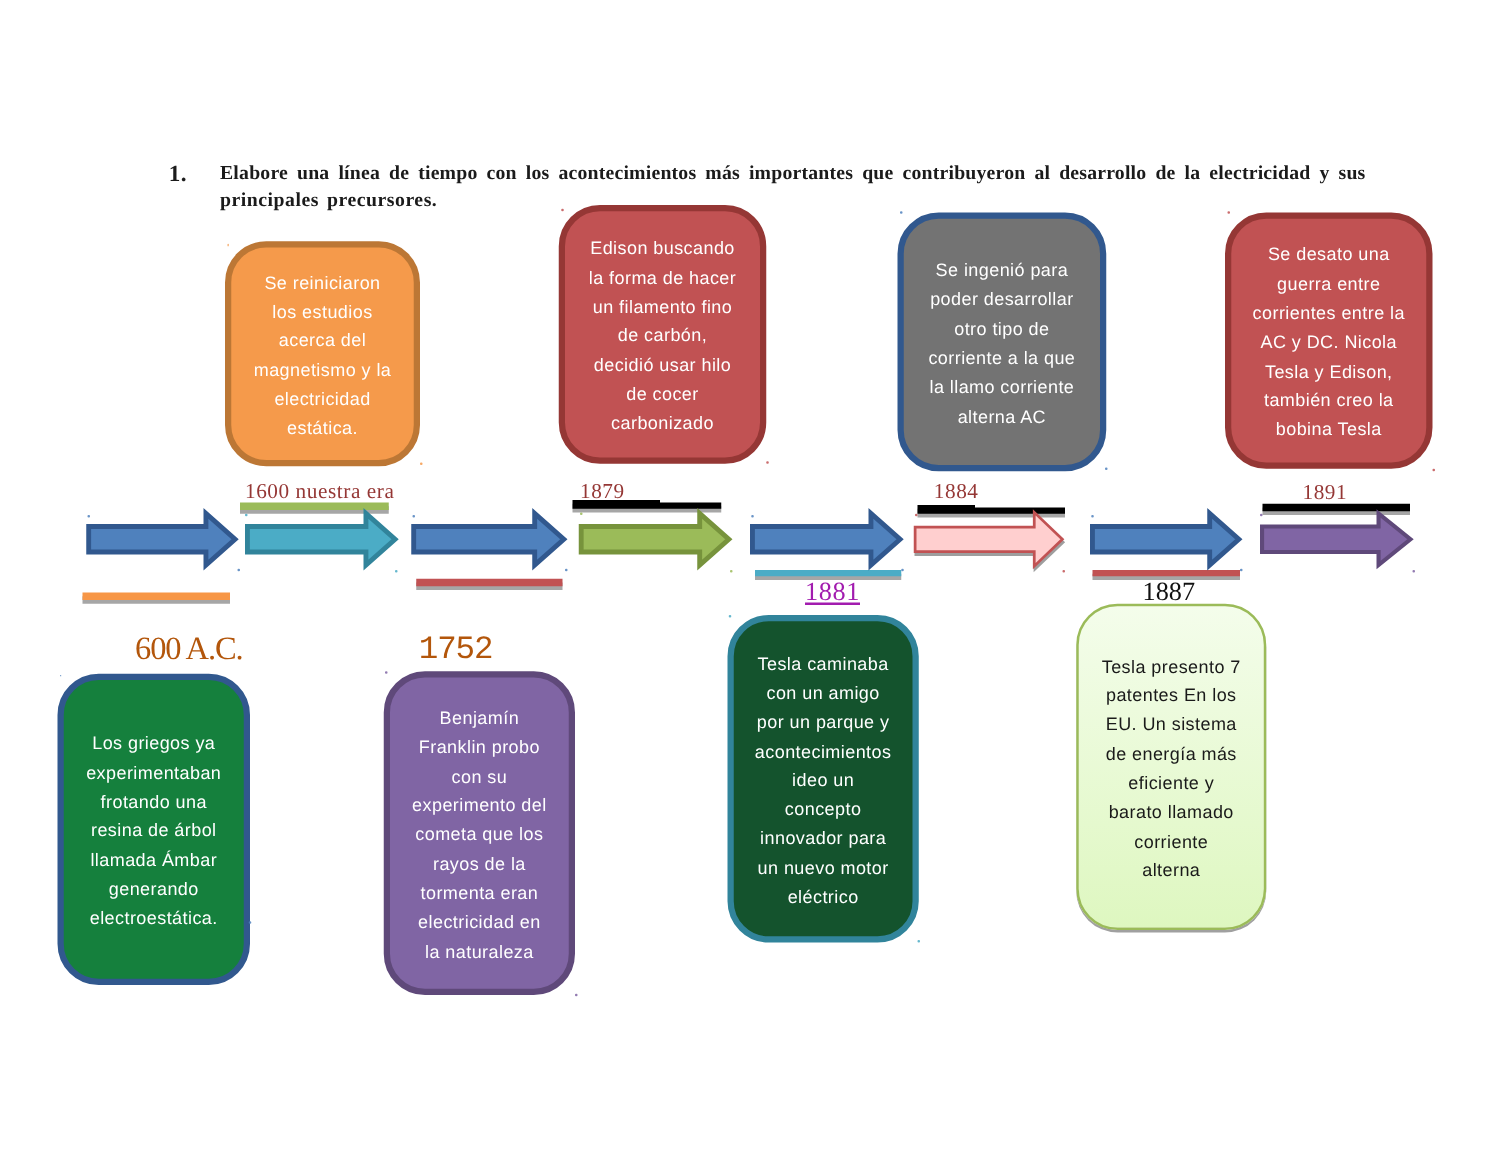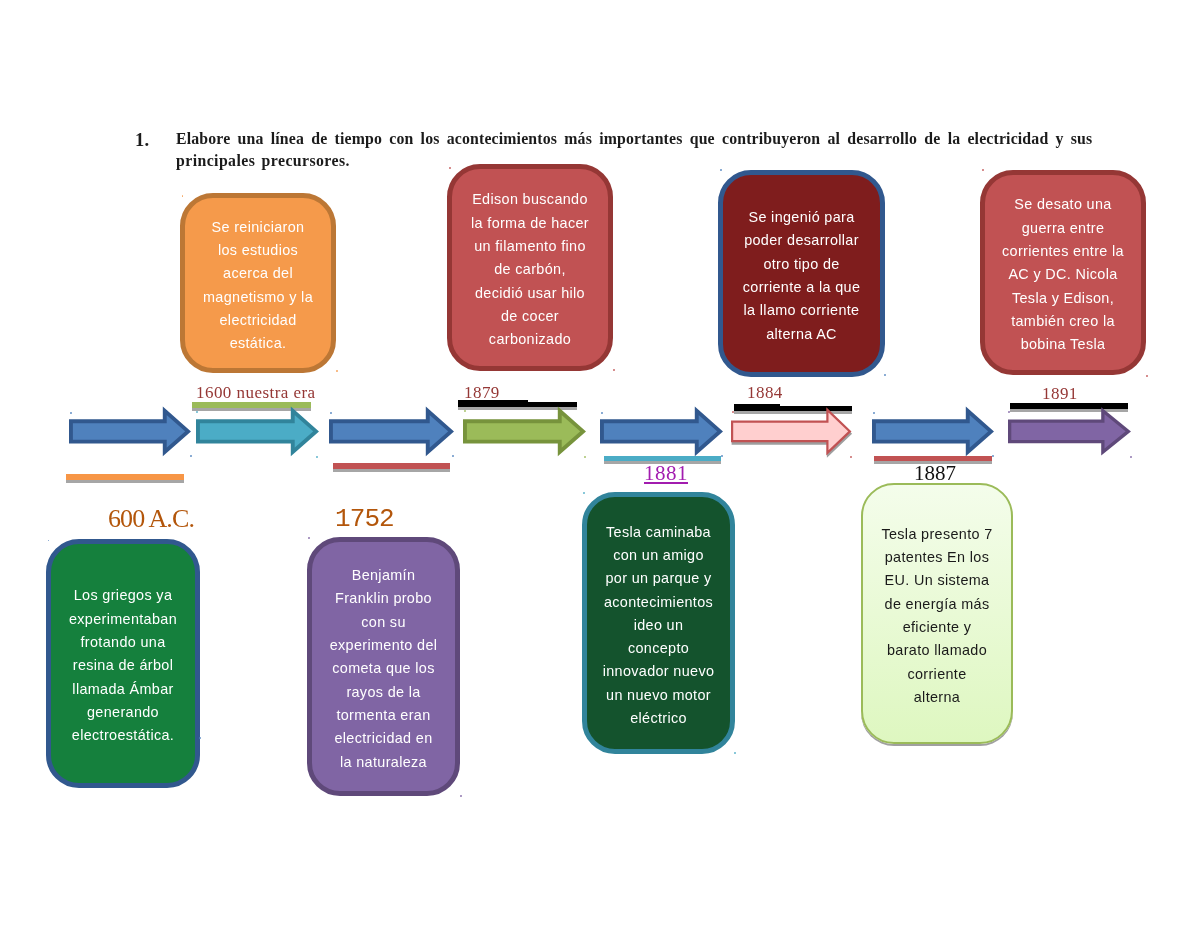--- a/index.html
+++ b/index.html
@@ -55,21 +55,21 @@
       <span class="ln">carbonizado</span>
     </div>
   <div class="card" id="card-1600" style="background: rgb(245, 154, 75); border: 5px solid rgb(188, 119, 53); color: rgb(255, 255, 255); left: 180px; top: 193px; width: 156px; height: 180px;">
       <span class="ln">Se reiniciaron</span>
       <span class="ln">los estudios</span>
       <span class="ln">acerca del</span>
       <span class="ln">magnetismo y la</span>
       <span class="ln">electricidad</span>
       <span class="ln">estática.</span>
     </div>
-  <div class="card" id="card-1884" style="background: #7f1d1d; border: 5px solid rgb(49, 88, 142); color: rgb(255, 255, 255); left: 718px; top: 170px; width: 167px; height: 207px; text-align: center;">
+  <div class="card" id="card-1884" style="background: #737373; border: 5px solid rgb(49, 88, 142); color: rgb(255, 255, 255); left: 718px; top: 170px; width: 167px; height: 207px; text-align: center;">
       <span class="ln">Se ingenió para</span>
       <span class="ln">poder desarrollar</span>
       <span class="ln">otro tipo de</span>
       <span class="ln">corriente a la que</span>
       <span class="ln">la llamo corriente</span>
       <span class="ln">alterna AC</span>
     </div>
   <div class="card" id="card-1891" style="background: rgb(193, 82, 83); border: 5px solid rgb(149, 55, 53); color: rgb(255, 255, 255); left: 980px; top: 170px; width: 166px; height: 205px;">
       <span class="ln">Se desato una</span>
       <span class="ln">guerra entre</span>
@@ -100,21 +100,21 @@
       <span class="ln">electricidad en</span>
       <span class="ln">la naturaleza</span>
     </div>
   <div class="card" id="card-1881" style="background: #14532d; border: 5px solid rgb(49, 132, 155); color: rgb(255, 255, 255); left: 582px; top: 492px; width: 153px; height: 262px;">
       <span class="ln">Tesla caminaba</span>
       <span class="ln">con un amigo</span>
       <span class="ln">por un parque y</span>
       <span class="ln">acontecimientos</span>
       <span class="ln">ideo un</span>
       <span class="ln">concepto</span>
-      <span class="ln">innovador nuevo</span>
+      <span class="ln">innovador para</span>
       <span class="ln">un nuevo motor</span>
       <span class="ln">eléctrico</span>
     </div>
   <div class="card" id="card-1887" style="background: linear-gradient(rgb(244, 253, 235) 0%, rgb(222, 247, 192) 100%); border: 2.4px solid rgb(155, 187, 89); color: rgb(26, 26, 26); left: 861px; top: 483px; width: 152px; height: 261px; box-shadow: rgb(160, 160, 160) 0px 2px 0px 0px;">
       <span class="ln">Tesla presento 7</span>
       <span class="ln">patentes En los</span>
       <span class="ln">EU. Un sistema</span>
       <span class="ln">de energía más</span>
       <span class="ln">eficiente y</span>
       <span class="ln">barato llamado</span>

